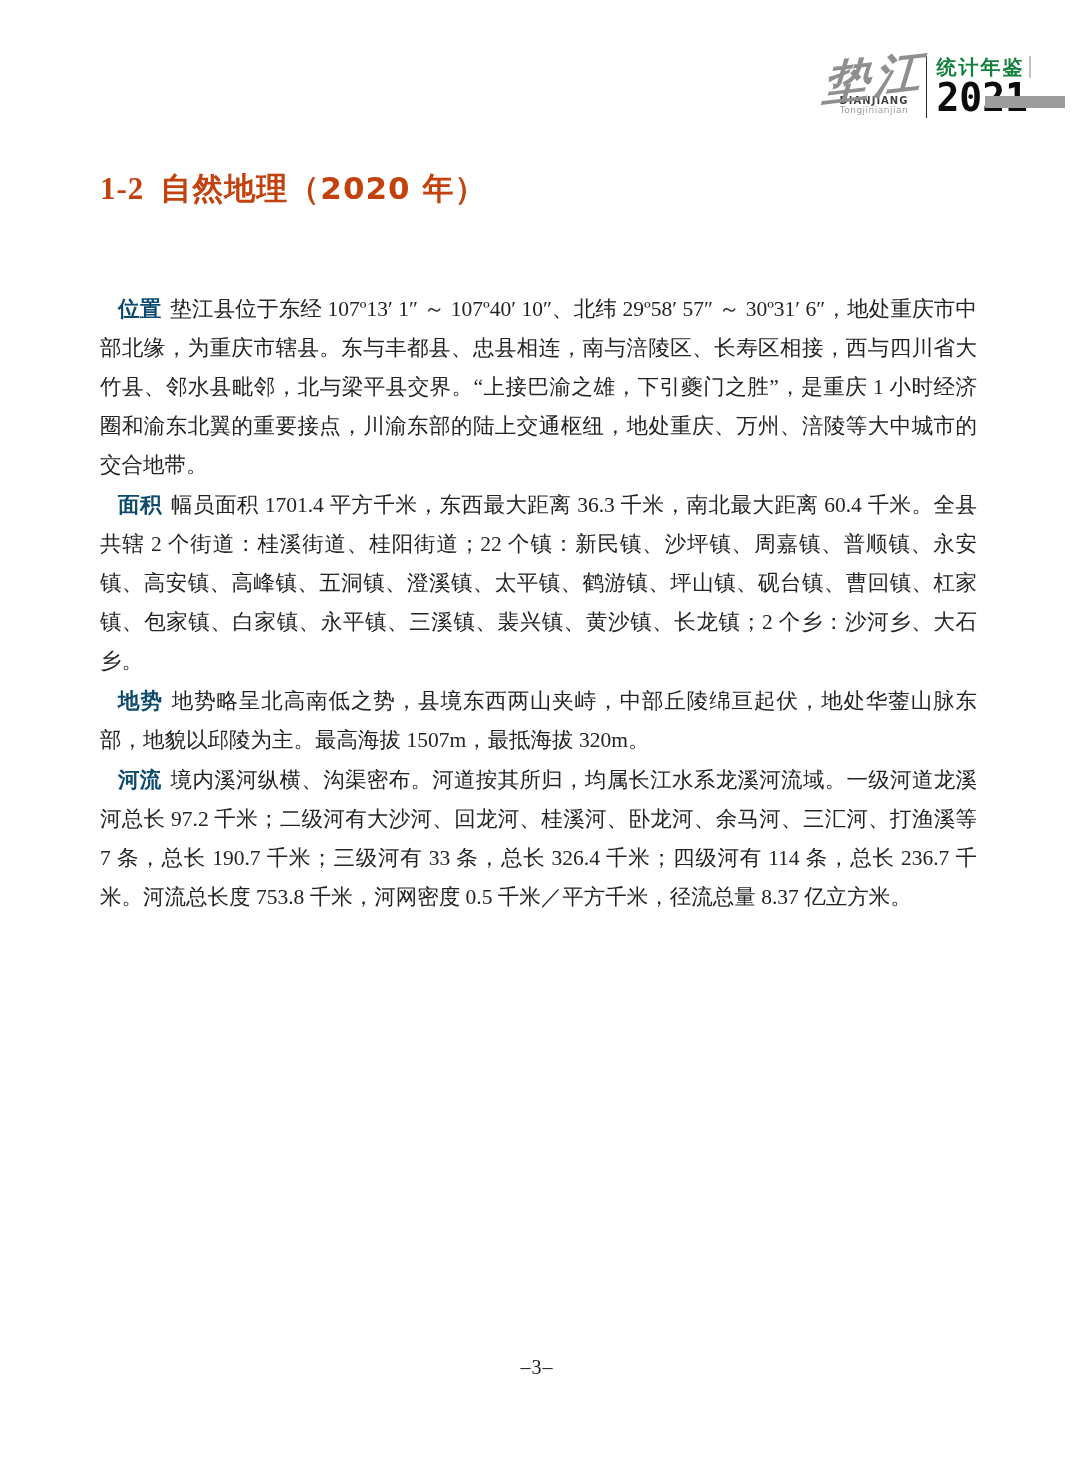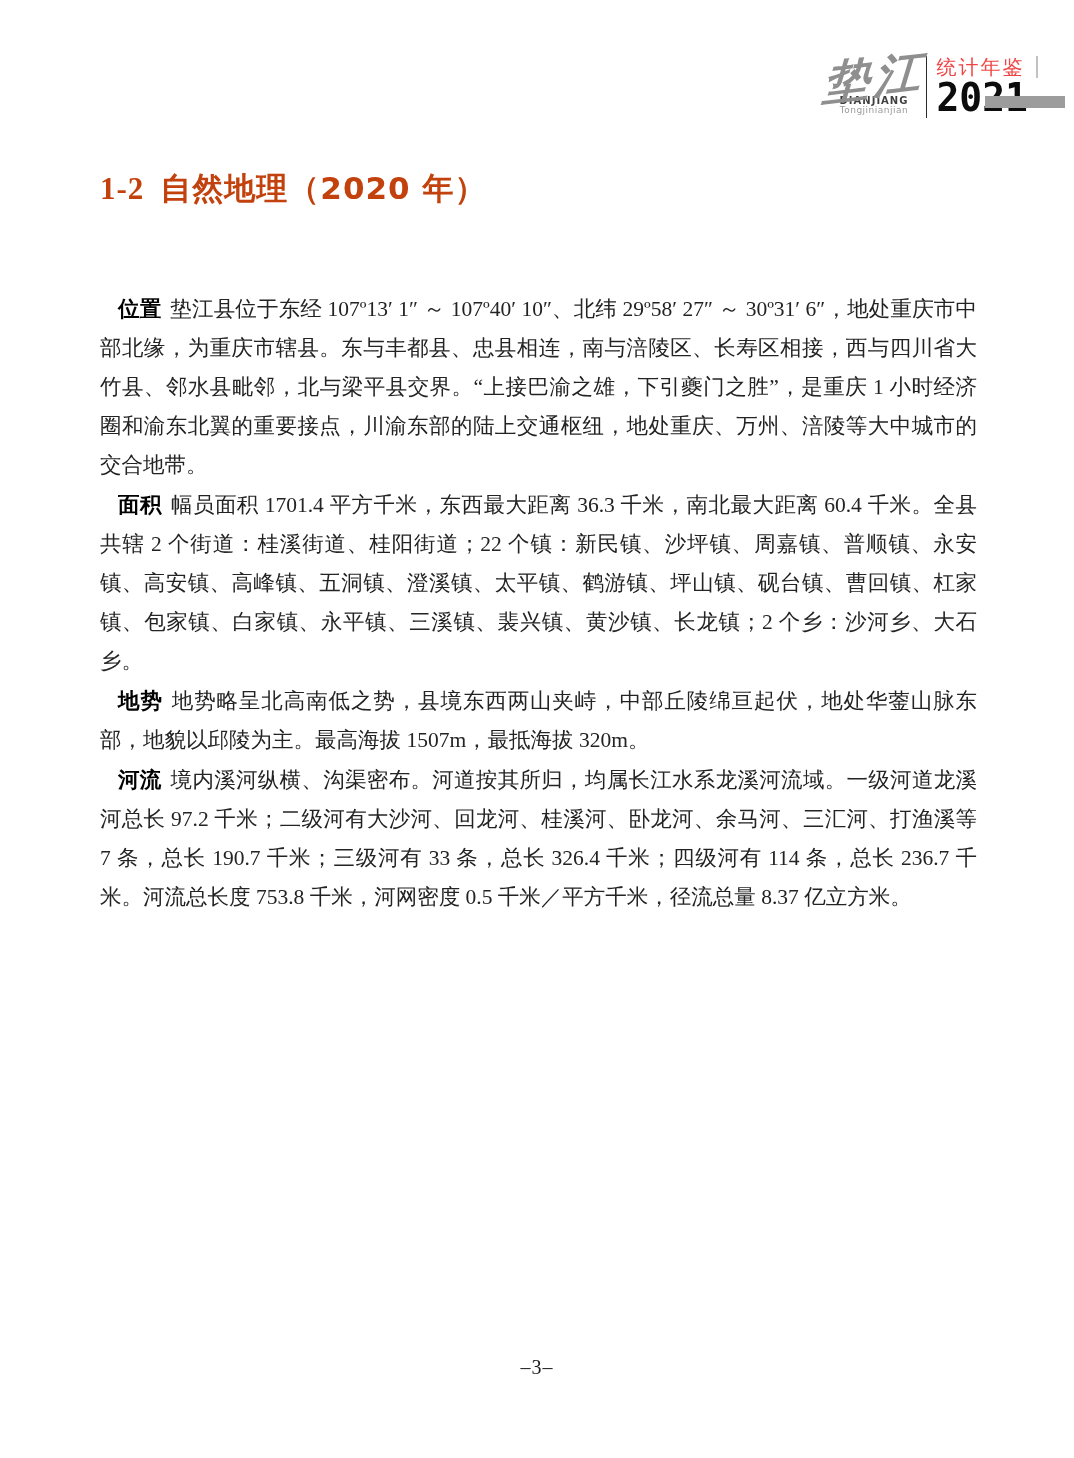--- a/index.html
+++ b/index.html
@@ -48,26 +48,26 @@
   .logo-divider {
     width: 2px;
     height: 62px;
     background: #2b2b2b;
     margin: 4px 9px 0 2px;
   }
   .logo-right { padding-top: 4px; }
   .yearbook-title {
     display: inline-block;
     font-family: "DejaVu Sans", sans-serif;
-    font-weight: 400;
+    font-weight: 700;
     font-size: 20px;
-    color: #ef4444;
+    color: #15803d;
     letter-spacing: 2px;
     border-right: 2px solid #c2c2c2;
-    padding-right: 12px;
+    padding-right: 5px;
     line-height: 1.1;
   }
   .yearbook-year {
     display: inline-block;
     font-family: "DejaVu Sans Mono", monospace;
     font-weight: bold;
     font-size: 38px;
     line-height: 0.95;
     letter-spacing: 0px;
     color: #0c0c0c;
@@ -104,21 +104,21 @@
     width: 877px;
     font-size: 21.5px;
     line-height: 39px;
     text-align: justify;
     color: #232323;
   }
   .content p { text-indent: 18px; margin: 0; }
   .para-label {
     font-family: "DejaVu Sans", sans-serif;
     font-weight: bold;
-    color: #000000;
+    color: #0c4a6e;
     margin-right: 9px;
   }
 
   
   .footer {
     position: absolute;
     top: 1356px;
     left: 0;
     width: 100%;
     text-align: center;
@@ -144,21 +144,21 @@
     <div class="logo-right">
       <span class="yearbook-title">统计年鉴</span>
       <div class="yearbook-year">2021</div>
     </div>
   </div>
   <div class="header-bar"></div>
 
   <h1 class="page-title"><span class="title-number">1-2</span><span class="title-text">自然地理（2020 年）</span></h1>
 
   <div class="content">
-    <p><span class="para-label">位置</span><span>垫江县位于东经 107º13′ 1″ ～ 107º40′ 10″、北纬 29º58′ 27″ ～ 30º31′ 6″，地处重庆市中部北缘，为重庆市辖县。东与丰都县、忠县相连，南与涪陵区、长寿区相接，西与四川省大竹县、邻水县毗邻，北与梁平县交界。“上接巴渝之雄，下引夔门之胜”，是重庆 1 小时经济圈和渝东北翼的重要接点，川渝东部的陆上交通枢纽，地处重庆、万州、涪陵等大中城市的交合地带。</span></p>
+    <p><span class="para-label">位置</span><span>垫江县位于东经 107º13′ 1″ ～ 107º40′ 10″、北纬 29º58′ 57″ ～ 30º31′ 6″，地处重庆市中部北缘，为重庆市辖县。东与丰都县、忠县相连，南与涪陵区、长寿区相接，西与四川省大竹县、邻水县毗邻，北与梁平县交界。“上接巴渝之雄，下引夔门之胜”，是重庆 1 小时经济圈和渝东北翼的重要接点，川渝东部的陆上交通枢纽，地处重庆、万州、涪陵等大中城市的交合地带。</span></p>
     <p><span class="para-label">面积</span><span>幅员面积 1701.4 平方千米，东西最大距离 36.3 千米，南北最大距离 60.4 千米。全县共辖 2 个街道：桂溪街道、桂阳街道；22 个镇：新民镇、沙坪镇、周嘉镇、普顺镇、永安镇、高安镇、高峰镇、五洞镇、澄溪镇、太平镇、鹤游镇、坪山镇、砚台镇、曹回镇、杠家镇、包家镇、白家镇、永平镇、三溪镇、裴兴镇、黄沙镇、长龙镇；2 个乡：沙河乡、大石乡。</span></p>
     <p><span class="para-label">地势</span><span>地势略呈北高南低之势，县境东西两山夹峙，中部丘陵绵亘起伏，地处华蓥山脉东部，地貌以邱陵为主。最高海拔 1507m，最抵海拔 320m。</span></p>
     <p><span class="para-label">河流</span><span>境内溪河纵横、沟渠密布。河道按其所归，均属长江水系龙溪河流域。一级河道龙溪河总长 97.2 千米；二级河有大沙河、回龙河、桂溪河、卧龙河、余马河、三汇河、打渔溪等 7 条，总长 190.7 千米；三级河有 33 条，总长 326.4 千米；四级河有 114 条，总长 236.7 千米。河流总长度 753.8 千米，河网密度 0.5 千米／平方千米，径流总量 8.37 亿立方米。</span></p>
   </div>
 
   <div class="footer">–3–</div>
 
 </div>
 
 </body></html>

